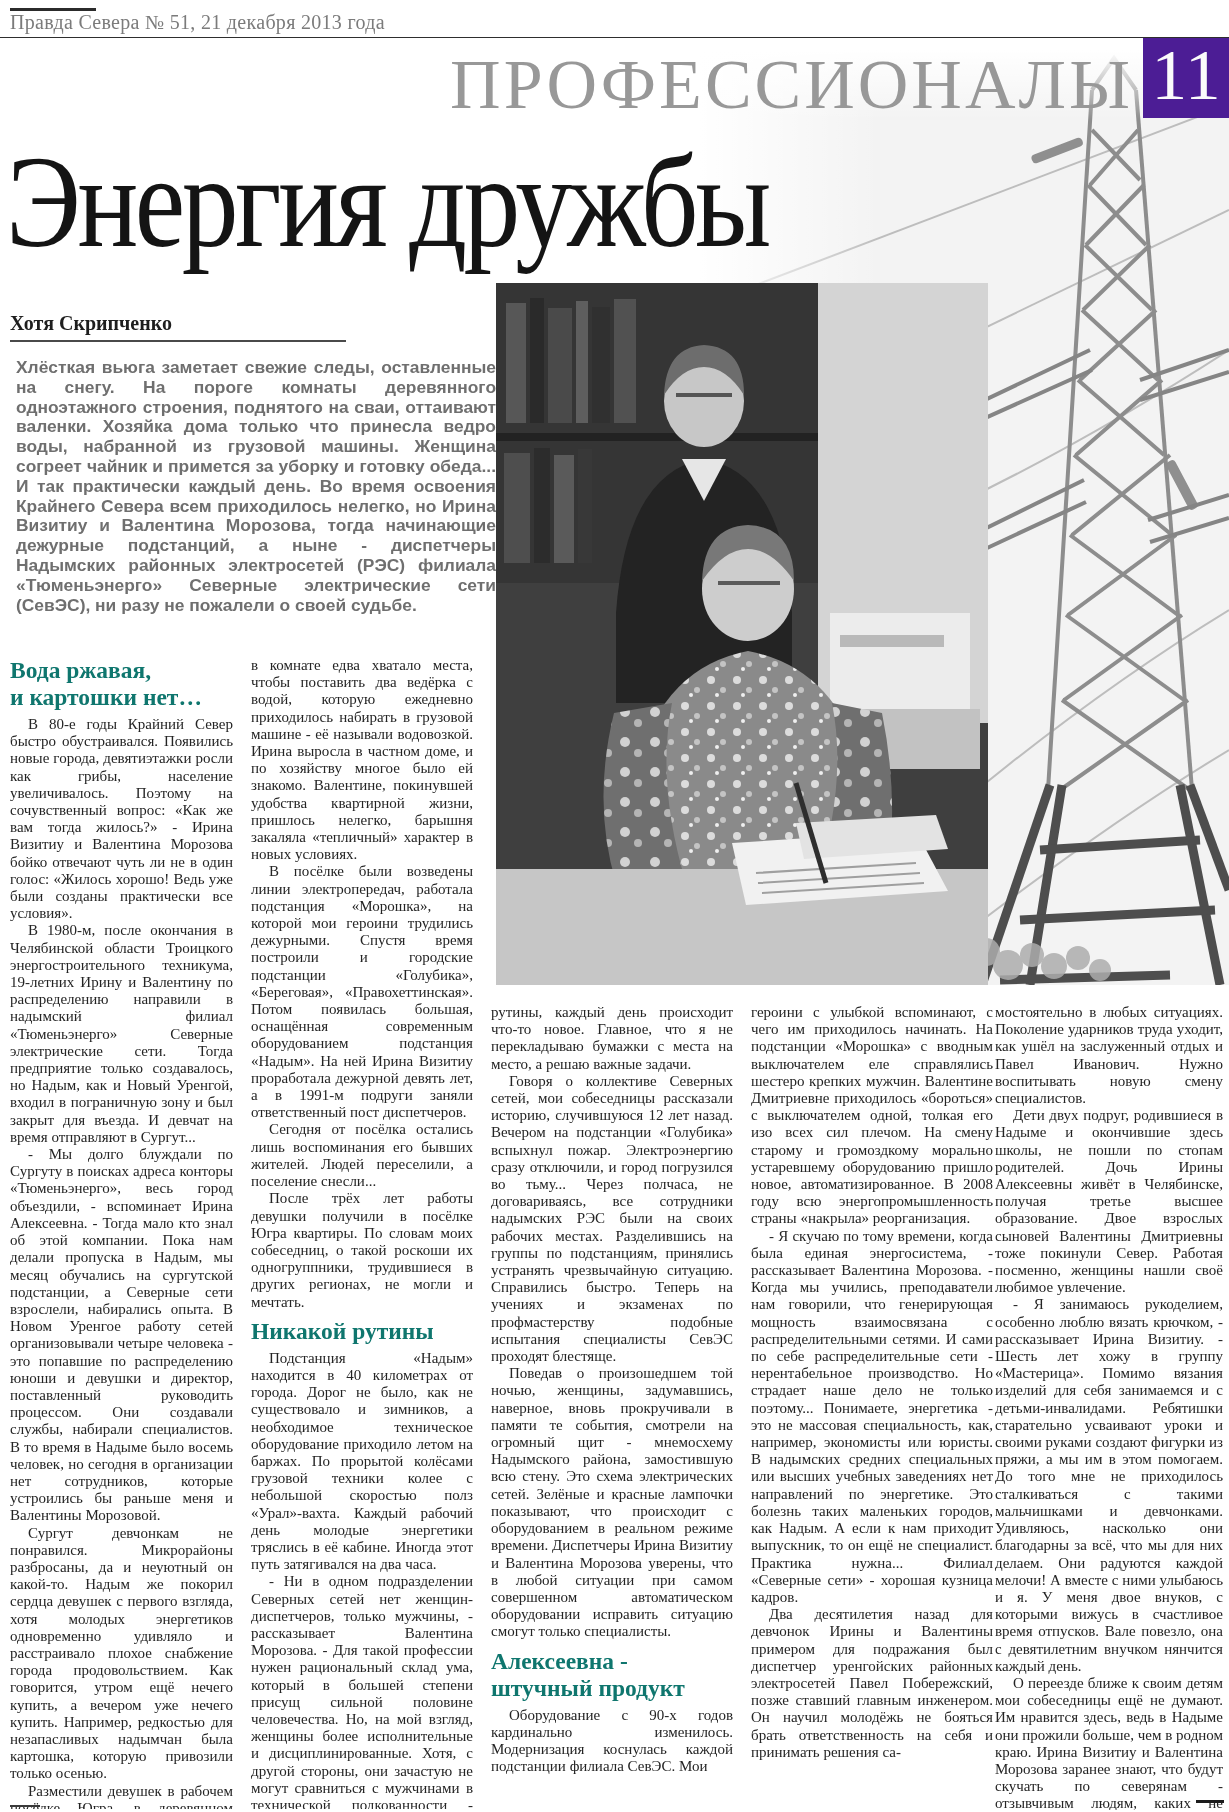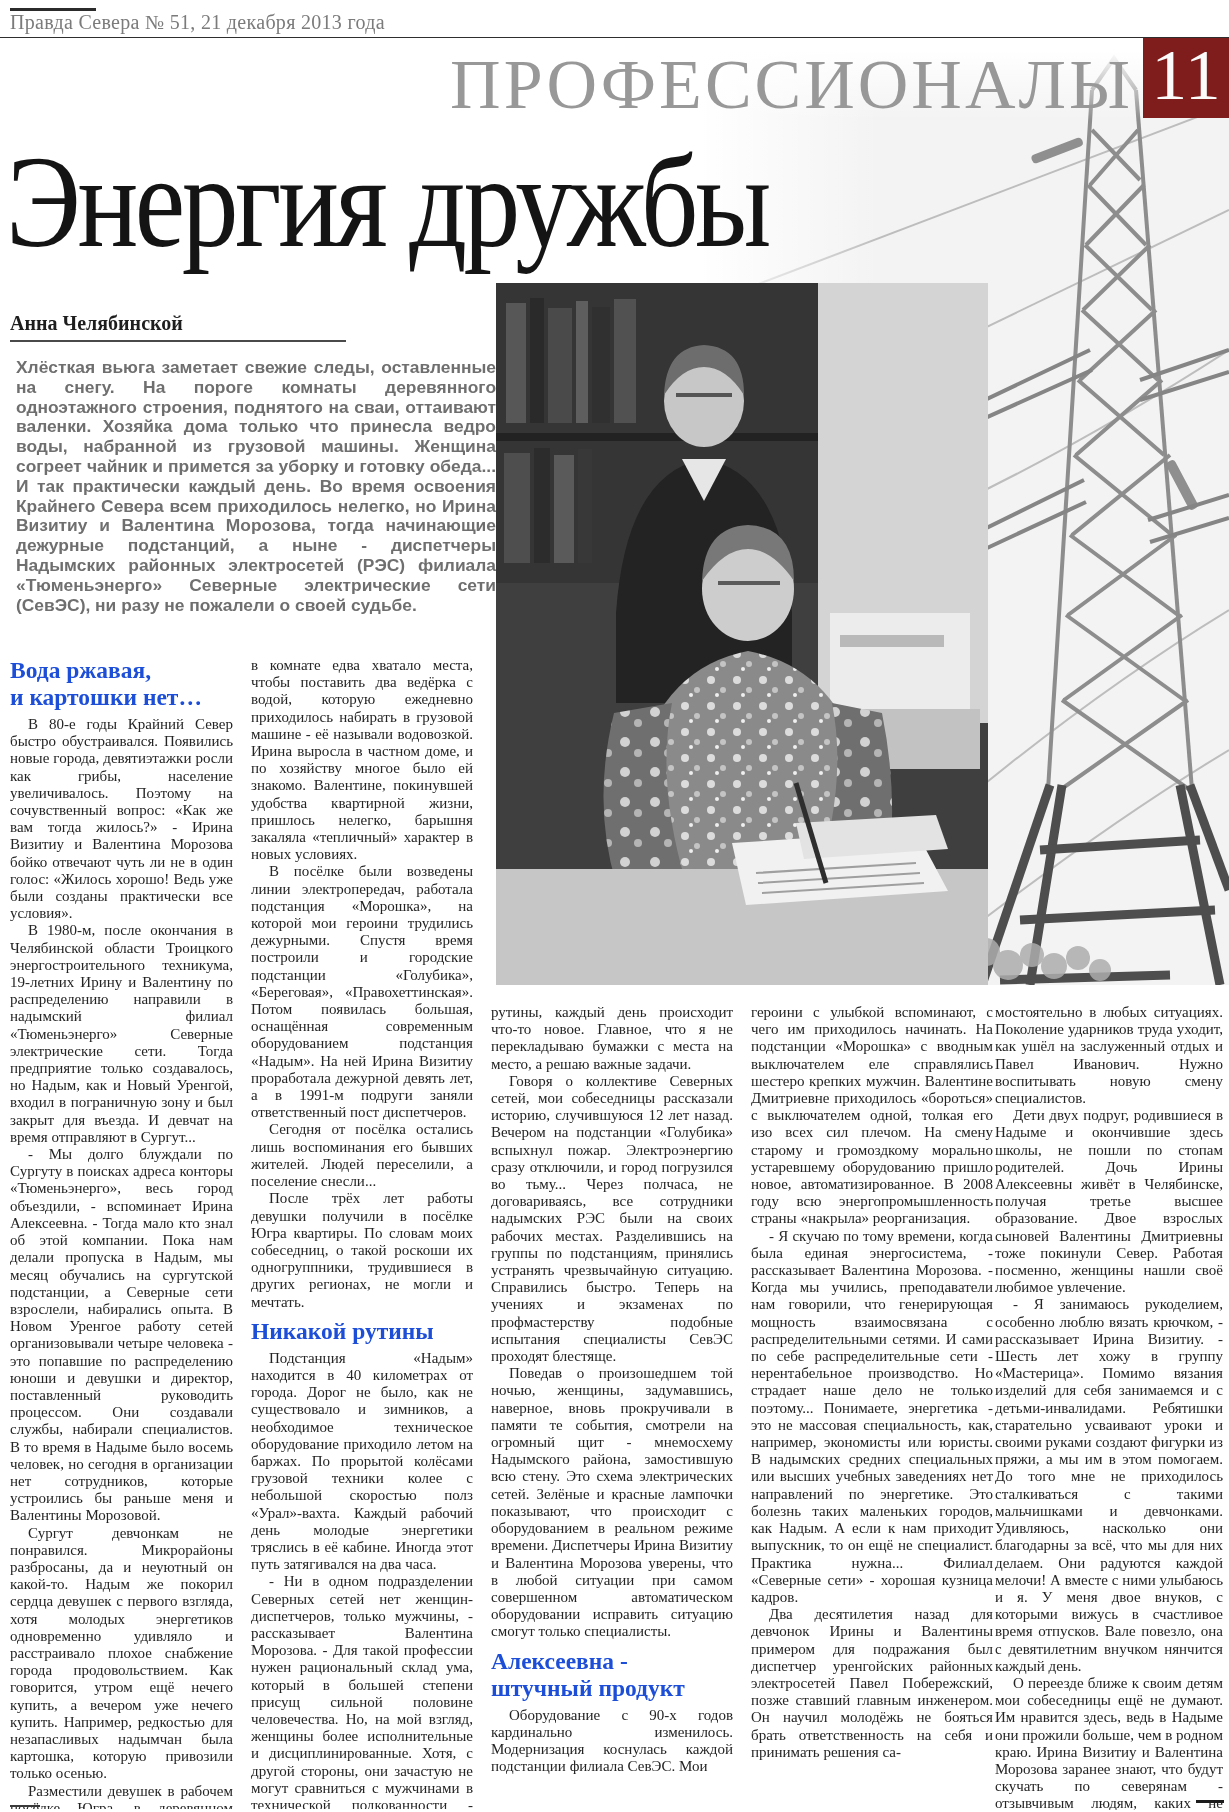--- a/index.html
+++ b/index.html
@@ -6,21 +6,21 @@
   body{width:1229px;height:1812px;position:relative;font-family:"Liberation Serif",serif;color:#242424;overflow:hidden;}
   .abs{position:absolute;}
 
   
   .mast-tick{left:10px;top:8px;width:86px;height:3px;background:#2b2b2b;}
   .mast-title{left:10px;top:11px;font-size:20px;color:#7b7b7b;letter-spacing:.3px;}
   .mast-rule{left:0;top:37px;width:1229px;height:1px;background:#2e2e2e;}
 
   
   .section-title{top:50px;right:96px;font-size:70px;color:#989898;letter-spacing:3px;line-height:1;z-index:6;}
-  .pagenum-box{left:1143px;top:38px;width:86px;height:80px;background:#7f1d1d;z-index:6;
+  .pagenum-box{left:1143px;top:38px;width:86px;height:80px;background:#4c1d95;z-index:6;
                display:flex;align-items:center;justify-content:center;}
   .pagenum{font-size:72px;color:#fbfbfb;line-height:1;margin-top:-6px;}
 
   
   .headline{left:6px;top:136px;font-size:132px;line-height:1;color:#141414;letter-spacing:-4px;
             transform:scaleX(.86);transform-origin:left top;white-space:nowrap;z-index:5;}
   .byline{left:10px;top:312px;font-size:20px;font-weight:bold;color:#1e1e1e;z-index:5;}
   .byline-rule{left:10px;top:340px;width:336px;height:2px;background:#4a4a4a;z-index:5;}
   .lead{left:10px;top:352px;width:480px;margin:6px;z-index:5;
         font-family:"Liberation Sans",sans-serif;font-weight:bold;
@@ -32,21 +32,21 @@
 
   
   .col{position:absolute;overflow:hidden;text-align:justify;font-size:15px;line-height:17.2px;color:#242424;z-index:4;}
   .c1{left:10px;top:657px;width:223px;height:1152px;}
   .c2{left:251px;top:657px;width:222px;height:1152px;}
   .c3{left:491px;top:1004px;width:242px;height:806px;}
   .c4{left:751px;top:1004px;width:242px;height:806px;}
   .c5{left:995px;top:1004px;width:228px;height:806px;}
   .para{margin:0;text-indent:18px;}
   .para.noindent{text-indent:0;}
-  .subhead{font-weight:bold;font-size:23.5px;line-height:27px;margin:7px 0 5px;white-space:pre-line;color:#1d4ed8;}
+  .subhead{font-weight:bold;font-size:23.5px;line-height:27px;margin:7px 0 5px;white-space:pre-line;color:#0f766e;}
   .col .subhead:first-child{margin-top:0;}
 
   .end-mark{left:1196px;top:1800px;width:28px;height:3px;background:#1c1c1c;z-index:5;}
   .foot-tick{left:10px;top:1805px;width:30px;height:2px;background:#3a3a3a;z-index:5;}
 </style>
 </head>
 <body>
 
 <div class="abs mast-tick"></div>
 <div class="abs mast-title">Правда Севера № 51, 21 декабря 2013 года</div>
@@ -118,21 +118,21 @@
       <circle cx="378" cy="908" r="12"></circle>
     <circle cx="248" cy="925" r="12"></circle>
       <circle cx="400" cy="920" r="11"></circle>
   </g>
 
   <rect x="0" y="0" width="180" height="935" fill="url(#fadeL)"></rect>
   <rect x="0" y="0" width="529" height="70" fill="url(#fadeT)"></rect>
 </svg>
 
 <h1 class="abs headline" style="margin:0;font-weight:400;">Энергия дружбы</h1>
-<div class="abs byline">Анна Челябинской</div>
+<div class="abs byline">Хотя Скрипченко</div>
 <div class="abs byline-rule"></div>
 <p class="abs lead">Хлёсткая вьюга заметает свежие следы, оставленные на снегу. На пороге комнаты деревянного одноэтажного строения, поднятого на сваи, оттаивают валенки. Хозяйка дома только что принесла ведро воды, набранной из грузовой машины. Женщина согреет чайник и примется за уборку и готовку обеда... И так практически каждый день. Во время освоения Крайнего Севера всем приходилось нелегко, но Ирина Визитиу и Валентина Морозова, тогда начинающие дежурные подстанций, а ныне - диспетчеры Надымских районных электросетей (РЭС) филиала «Тюменьэнерго» Северные электрические сети (СевЭС), ни разу не пожалели о своей судьбе.</p>
 
 <svg class="abs portrait-fig" viewBox="0 0 492 702" aria-hidden="true">
   <defs>
     <pattern id="floral" width="26" height="26" patternUnits="userSpaceOnUse">
       <rect width="26" height="26" fill="#8a8a8a"></rect>
       <circle cx="7" cy="7" r="4" fill="#dcdcdc"></circle>
       <circle cx="19" cy="17" r="3" fill="#c4c4c4"></circle>
       <circle cx="13" cy="22" r="2" fill="#efefef"></circle>

